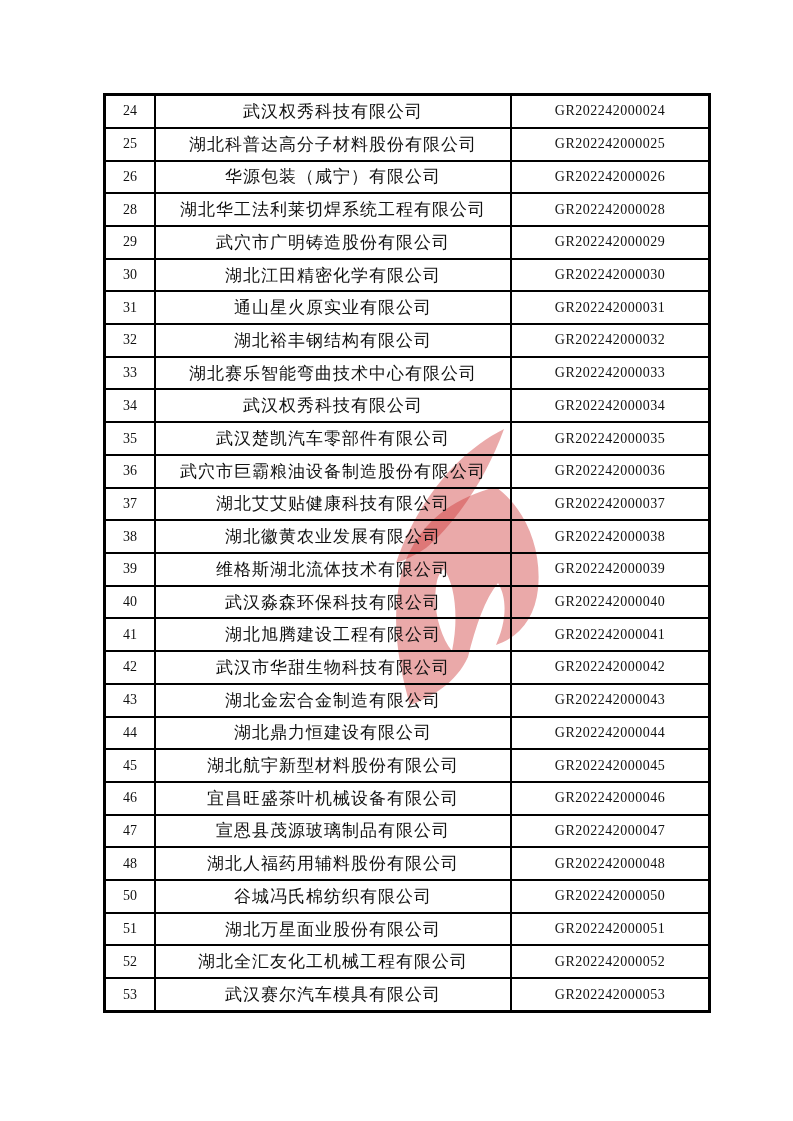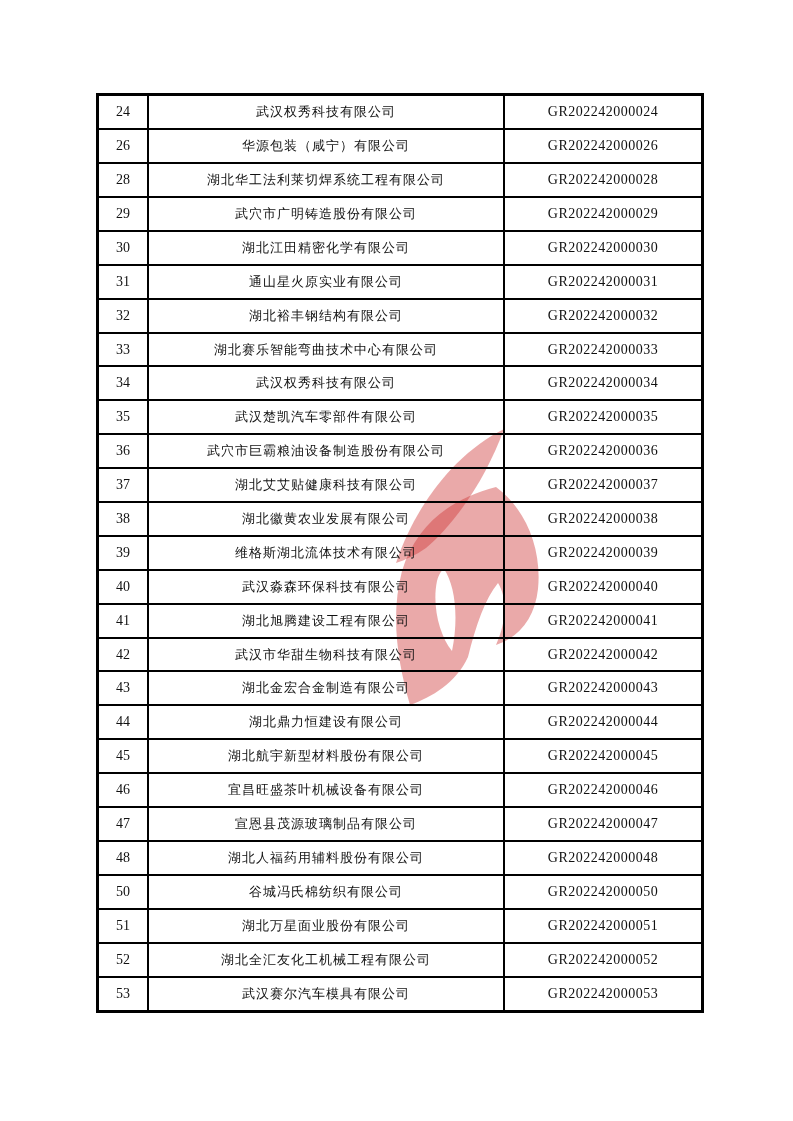--- a/index.html
+++ b/index.html
@@ -19,21 +19,21 @@
     position: absolute;
     left: 388px;
     top: 421px;
     width: 158px;
     height: 288px;
     z-index: 0;
     pointer-events: none;
   }
   table.cert-table {
     position: absolute;
-    left: 96px;
+    left: 103px;
     top: 93px;
     width: 586px;
     height: 920px;
     border-collapse: collapse;
     table-layout: fixed;
     z-index: 1;
     background: transparent;
     border: 3px solid #000000;
   }
   table.cert-table td {
@@ -45,21 +45,21 @@
     overflow: hidden;
     white-space: nowrap;
   }
   td.col-no {
     width: 44px;
     font-size: 14px;
     font-family: "Liberation Serif", serif;
   }
   td.col-company {
     width: 350px;
-    font-size: 13px;
+    font-size: 17px;
     letter-spacing: 1px;
     font-family: "Liberation Serif", serif;
   }
   td.col-cert {
     width: 192px;
     font-size: 14px;
     letter-spacing: 0.5px;
     font-family: "Liberation Serif", serif;
     margin-left: 42px;
   }
@@ -91,20 +91,25 @@
 </svg>
 
 <table class="cert-table">
   <tbody id="table-body">
   <tr>
     <td class="col-no">24</td>
     <td class="col-company">武汉权秀科技有限公司</td>
     <td class="col-cert">GR202242000024</td>
   </tr>
 
+  <tr>
+    <td class="col-no">25</td>
+    <td class="col-company">湖北科普达高分子材料股份有限公司</td>
+    <td class="col-cert">GR202242000025</td>
+  </tr>
 
   <tr>
     <td class="col-no">26</td>
     <td class="col-company">华源包装（咸宁）有限公司</td>
     <td class="col-cert">GR202242000026</td>
   </tr>
 
 
   <tr>
     <td class="col-no">28</td>

